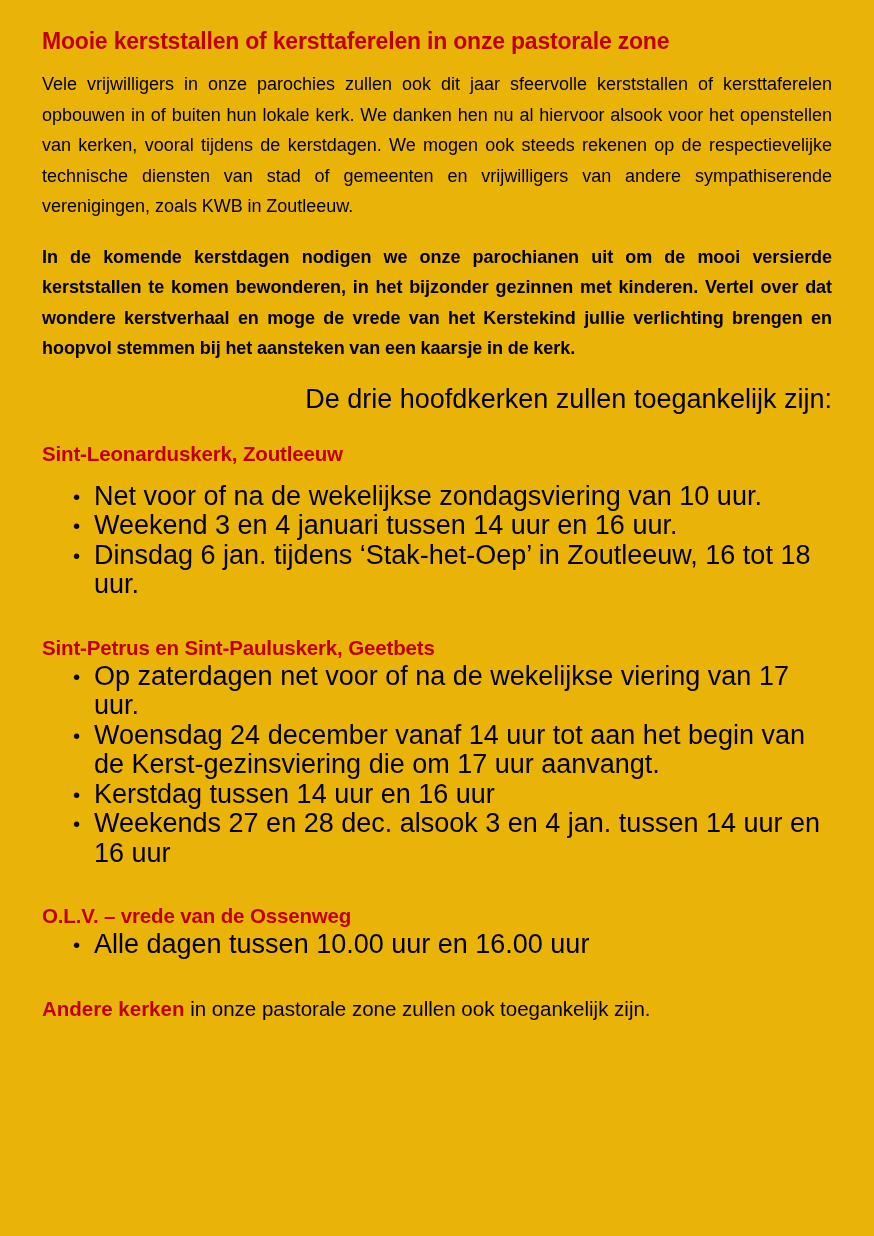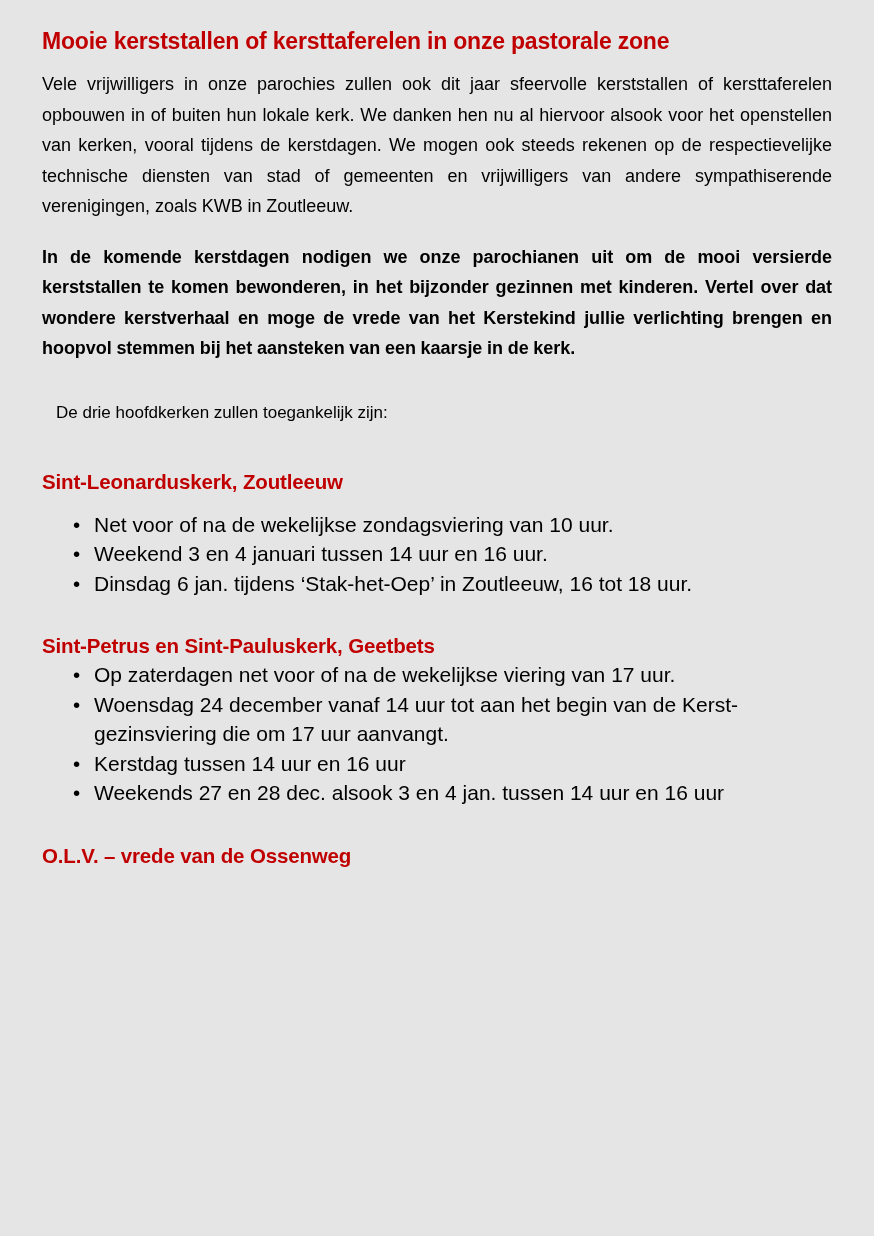--- a/index.html
+++ b/index.html
@@ -14,21 +14,21 @@
     font-family: "Liberation Sans", sans-serif;
     color: #000000;
     -webkit-font-smoothing: antialiased;
   }
   .page {
     position: relative;
     width: 874px;
     height: 1236px;
     box-sizing: border-box;
     padding: 26px 42px 0 42px;
-    background: #e5e5e5;
+    background: #eab308;
     overflow: hidden;
   }
   .doc-title {
     color: #C00000;
     font-weight: bold;
     font-size: 23px;
     line-height: 30px;
     letter-spacing: -0.2px;
     margin: 0 0 13px 0;
     white-space: nowrap;
@@ -43,42 +43,42 @@
   }
   p.body-par.bold {
     font-weight: bold;
     letter-spacing: -0.05px;
   }
   .gap-sm { height: 14px; }
   .gap-md { height: 20px; }
   .gap-lg { height: 26px; }
   .gap-xl { height: 34px; }
   p.lead-line {
-    font-size: 17px;
+    font-size: 27px;
     line-height: 30px;
-    margin: 14px;
-    text-align: left;
+    margin: 0;
+    text-align: right;
   }
   h2.section-head {
     color: #C00000;
     font-weight: bold;
     font-size: 20.5px;
     line-height: 28px;
     letter-spacing: -0.15px;
     margin: 0;
     white-space: nowrap;
   }
   ul.times {
     list-style: none;
     margin: 0;
     padding: 0;
   }
   ul.times li {
     position: relative;
-    font-size: 21px;
+    font-size: 27px;
     line-height: 29.5px;
     padding-left: 52px;
     margin: 0;
     text-align: left;
   }
   ul.times li::before {
     content: "\2022";
     position: absolute;
     left: 31px;
     top: 0;
@@ -136,21 +136,23 @@
       <li>Kerstdag tussen 14 uur en 16 uur</li>
       <li>Weekends 27 en 28 dec. alsook 3 en 4 jan. tussen 14 uur en 16 uur</li>
     </ul>
   </section>
 
   <div class="gap-xl"></div>
 
   <section>
     <h2 class="section-head">O.L.V. – vrede van de Ossenweg</h2>
     <ul class="times">
+      <li>Alle dagen tussen 10.00 uur en 16.00 uur</li>
     </ul>
   </section>
 
   <div class="gap-xl"></div>
 
   <div class="closing">
+    <div><span class="accent">Andere kerken</span><span> in onze pastorale zone zullen ook toegankelijk zijn.</span></div>
   </div>
 
 </div>
 
 </body></html>

